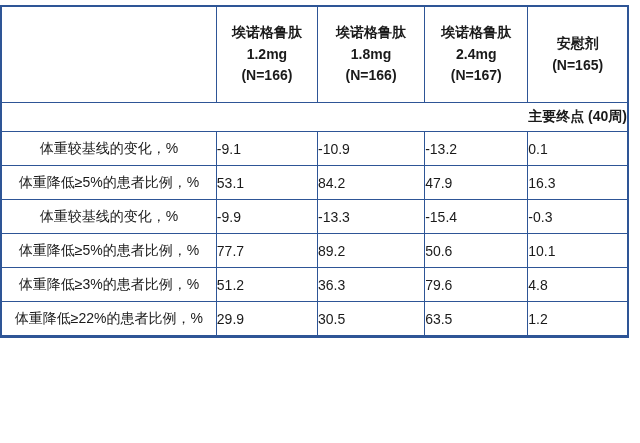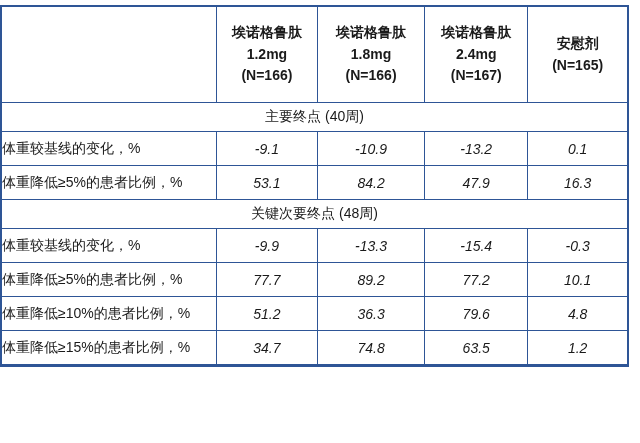--- a/index.html
+++ b/index.html
@@ -36,36 +36,35 @@
   }
   th.colhead {
     font-weight: 700;
     text-align: center;
     white-space: pre-line;
     line-height: 1.55;
     height: 95px;
   }
   th.corner { height: 95px; }
   td.section-title {
-    font-weight: 400;
-    text-align: center;
+    font-weight: 700;
+    text-align: right;
     padding-left: 7px;
     height: 28px;
     font-size: 14.5px;
   }
   td.row-label {
-    text-align: left;
+    text-align: center;
     padding-left: 7px;
     height: 33px;
     font-size: 14.5px;
   }
   td.value {
-    text-align: center;
+    text-align: left;
     height: 33px;
-    font-style: italic;
   }
   tr.short td { height: 29px; }
 </style>
 </head>
 <body>
 
 <div class="table-wrap">
   <table class="grid">
     <colgroup>
       <col style="width:215px">
@@ -102,45 +101,42 @@
         <td class="value">0.1</td>
       </tr>
       <tr>
         <td class="row-label">体重降低≥5%的患者比例，%</td>
         <td class="value">53.1</td>
         <td class="value">84.2</td>
         <td class="value">47.9</td>
         <td class="value">16.3</td>
       </tr>
       <tr>
-        <td class="section-title" colspan="5">关键次要终点 (48周)</td>
-      </tr>
-      <tr>
         <td class="row-label">体重较基线的变化，%</td>
         <td class="value">-9.9</td>
         <td class="value">-13.3</td>
         <td class="value">-15.4</td>
         <td class="value">-0.3</td>
       </tr>
       <tr>
         <td class="row-label">体重降低≥5%的患者比例，%</td>
         <td class="value">77.7</td>
         <td class="value">89.2</td>
-        <td class="value">77.2</td>
+        <td class="value">50.6</td>
         <td class="value">10.1</td>
       </tr>
       <tr>
-        <td class="row-label">体重降低≥10%的患者比例，%</td>
+        <td class="row-label">体重降低≥3%的患者比例，%</td>
         <td class="value">51.2</td>
         <td class="value">36.3</td>
         <td class="value">79.6</td>
         <td class="value">4.8</td>
       </tr>
       <tr>
-        <td class="row-label">体重降低≥15%的患者比例，%</td>
-        <td class="value">34.7</td>
-        <td class="value">74.8</td>
+        <td class="row-label">体重降低≥22%的患者比例，%</td>
+        <td class="value">29.9</td>
+        <td class="value">30.5</td>
         <td class="value">63.5</td>
         <td class="value">1.2</td>
       </tr>
     </tbody>
   </table>
 </div>
 
 </body></html>

